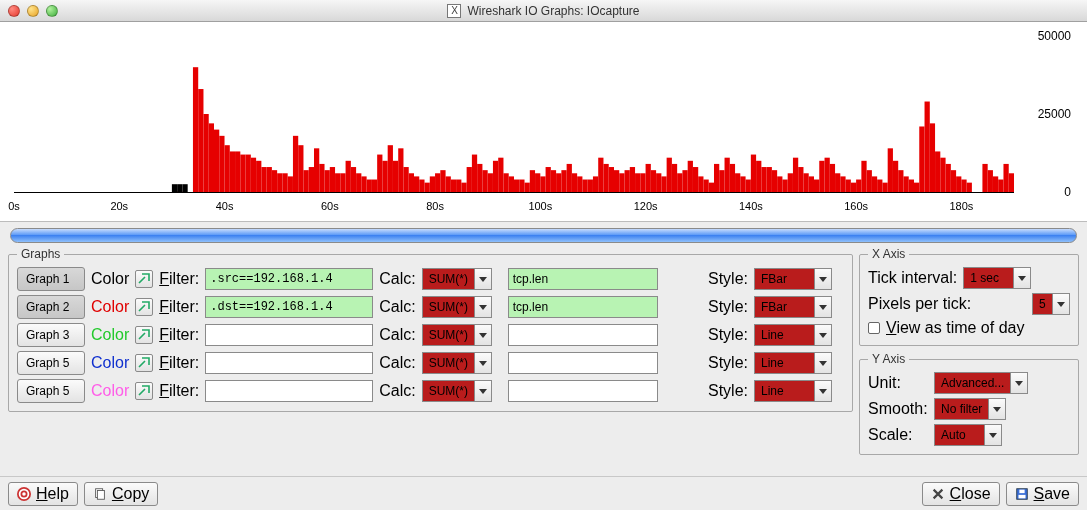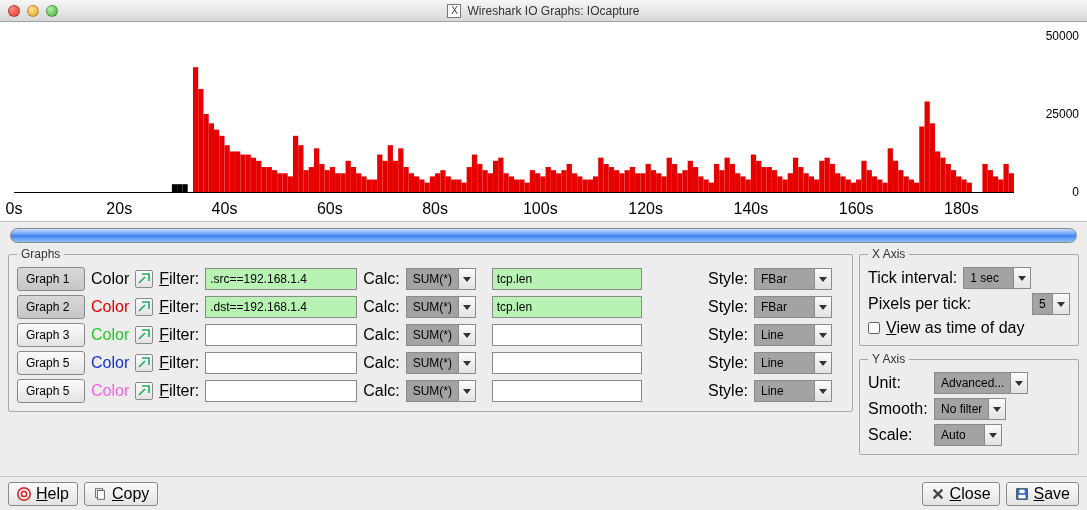--- a/index.html
+++ b/index.html
@@ -44,24 +44,24 @@
     border-bottom: 1px solid #bcbcbc;
     position: relative;
   }
   .chart-plot {
     position:absolute; left:14px; top:14px; width:1000px; height:156px;
   }
   .y-ticks {
     position:absolute; right:8px; top:14px; height:156px; width:60px;
     font-size:12px; color:#000;
   }
-  .y-ticks div { position:absolute; right:0; transform: translateY(-50%);}
+  .y-ticks div { position:absolute; right:8px; transform: translateY(-50%);}
   .x-ticks {
     position:absolute; left:14px; top:178px; width:1000px; height:16px;
-    font-size:16px; color:#000;
+    font-size:11px; color:#000;
   }
   .x-ticks span { position:absolute; transform: translateX(-50%);}
   .axis-line { position:absolute; background:#000;}
   .axis-x { left:14px; top:170px; width:1000px; height:1px;}
 
   
   .h-scroll {
     height:15px; margin:6px 10px 4px 10px;
     border:1px solid #8a8a8a; border-radius:8px;
     background: linear-gradient(#c6dbfd,#5e9bf7 45%,#377df0 46%,#8fc0fb);
@@ -110,21 +110,21 @@
   .input {
     height:22px; border:1px solid #8a8a8a; background:#fff;
     padding:0 4px; font-size:12px;
   }
   .input.green { background:#b8f3b3;}
 
   .select {
     height:22px; display:flex; align-items:stretch;
   }
   .select .sel-text {
-    border:1px solid #8a8a8a; border-right:none; background:#a3a3a3;
+    border:1px solid #8a8a8a; border-right:none; background:#b91c1c;
     padding:0 6px; display:flex; align-items:center; min-width:50px;
   }
   .select .sel-arrow {
     width:18px; border:1px solid #8a8a8a;
     background:linear-gradient(#fbfbfb,#e3e3e3);
     display:flex; align-items:center; justify-content:center;
   }
   .select .sel-arrow::after{
     content:""; width:0;height:0;border-left:4px solid transparent;
     border-right:4px solid transparent;border-top:5px solid #333;
@@ -138,21 +138,21 @@
   .bottom-bar {
     position:absolute; bottom:0; left:0; right:0; height:34px;
     background:#ededed; border-top:1px solid #c8c8c8;
     display:flex; align-items:center; padding:0 8px; gap:6px;
   }
   .bottom-bar .spacer { flex:1;}
   .icon-svg { width:14px;height:14px; flex:none;}
 
   
   .g-btn   { width:68px;}
-  .g-filter{ width:152px;}
+  .g-filter{ width:168px;font-family:Liberation Mono, monospace;}
   .g-calc  { width:80px;}
   .g-calcf { width:150px;}
   .g-style { width:60px;}
 </style>
 </head>
 <body>
 
 <div class="titlebar">
   <div class="traffic-lights">
     <div class="tl tl-close"></div>

